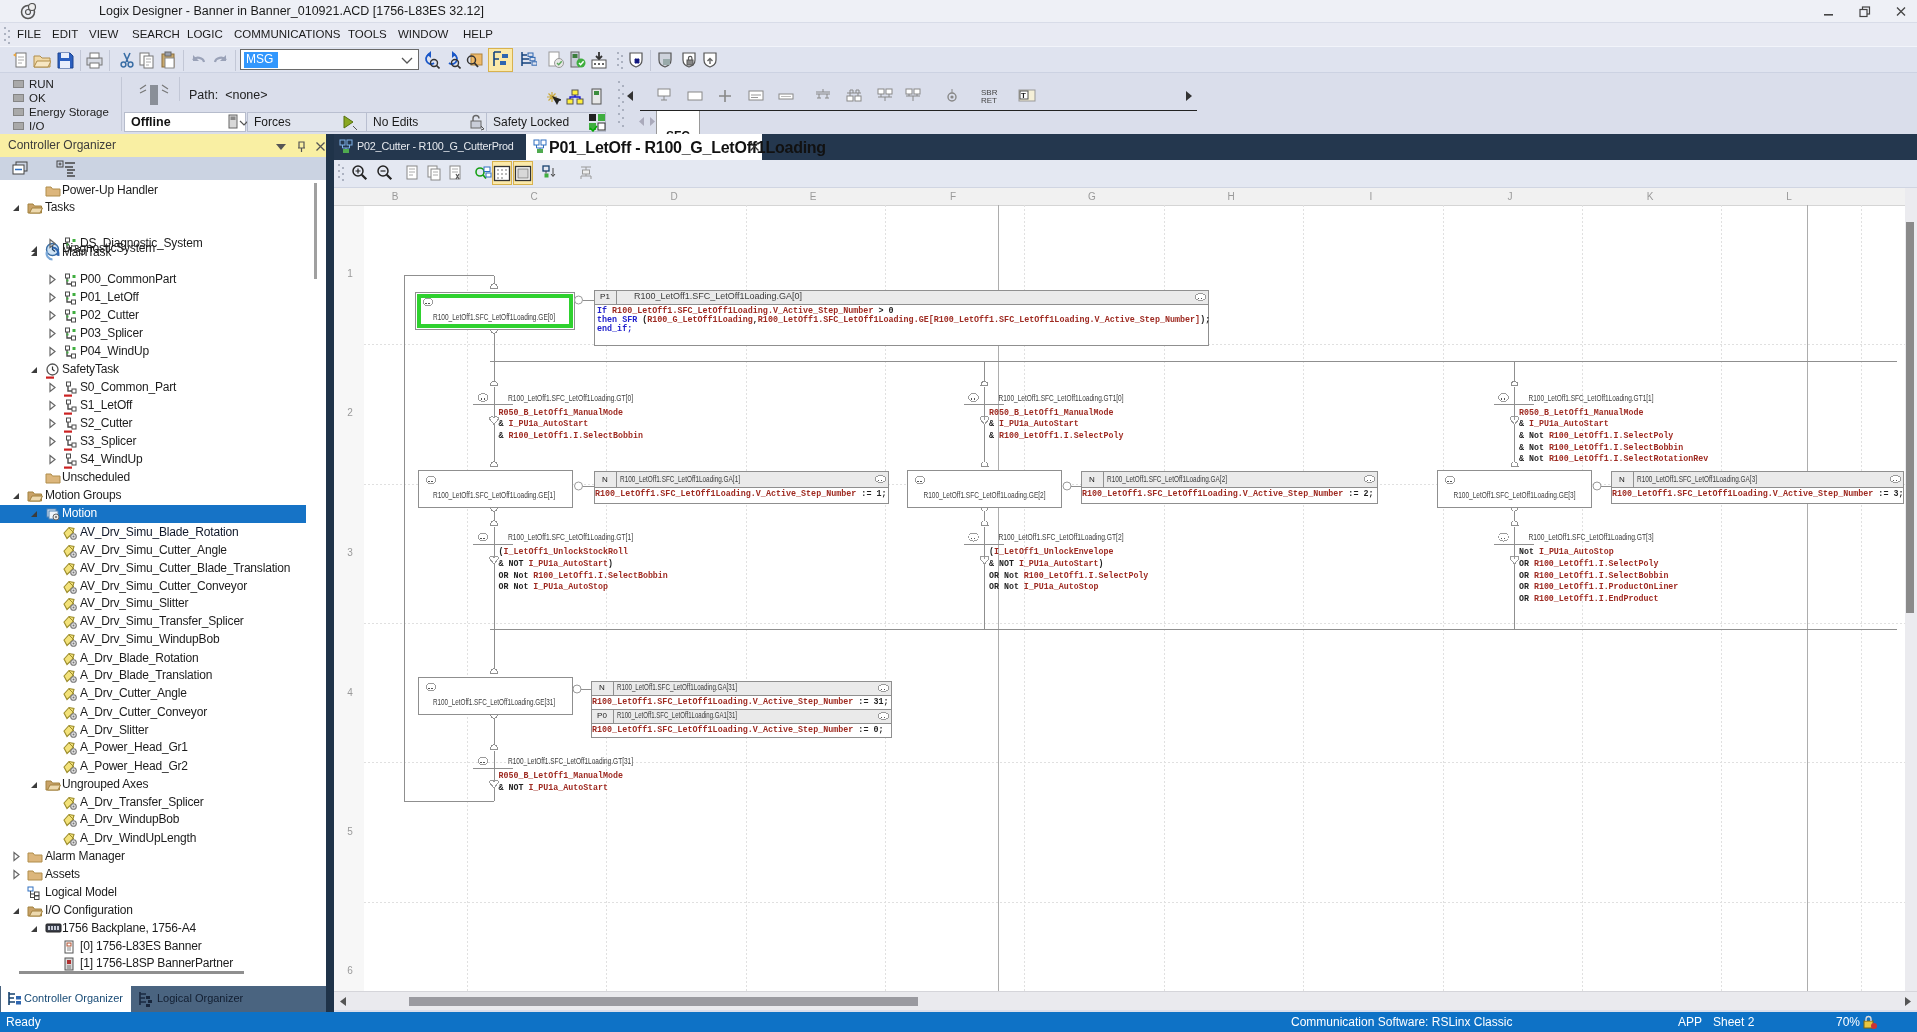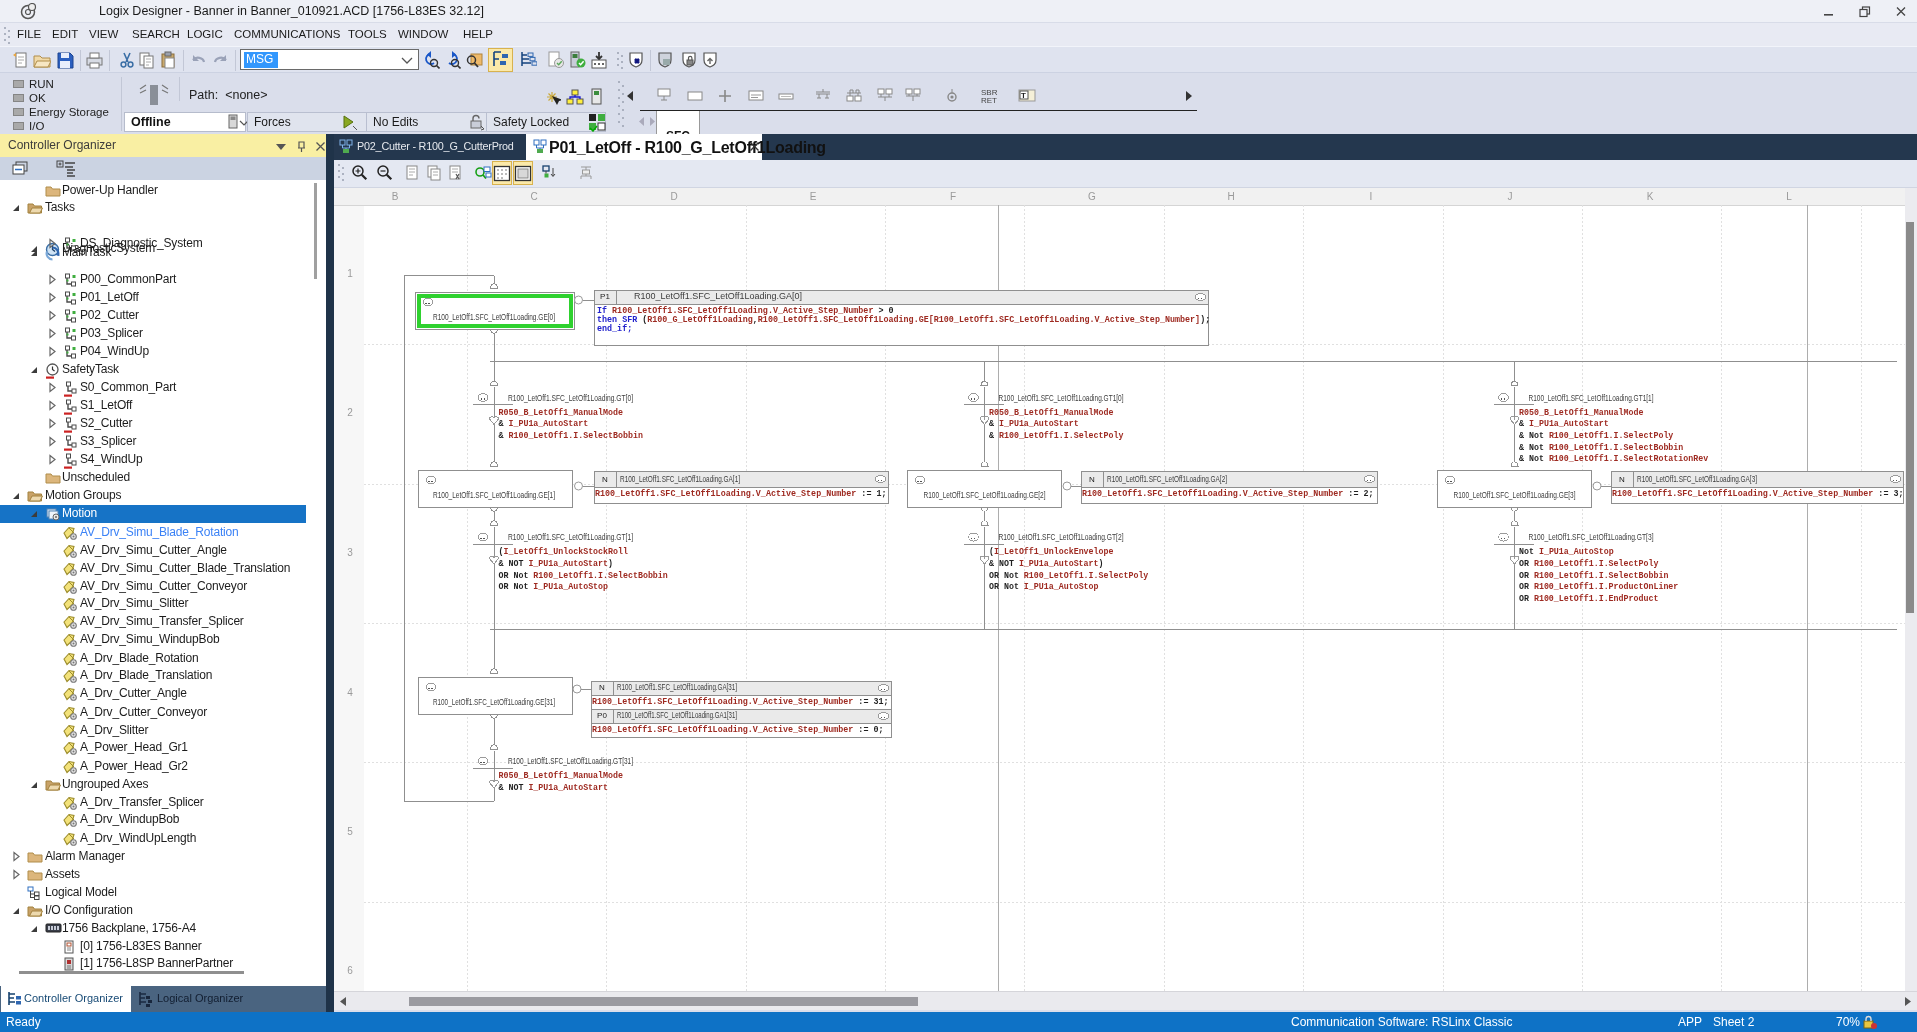--- a/index.html
+++ b/index.html
@@ -592,21 +592,21 @@
       </svg>
       <div class="tx" style="left:62px;color:#fff">Motion</div>
     </div>
     <div class="tr ab" style="top:343.9px;">
       <svg class="ico" style="left:63px;top:2px" width="15" height="14" viewBox="0 0 15 14">
         <path d="M1 7 l5 -5.5 l5 1 l-1.5 5 l-5.5 5 z" fill="#f3e27a" stroke="#9b8b2a" stroke-width="1.1"></path>
         <path d="M6 2 l5 5" stroke="#9b8b2a"></path>
         <circle cx="10.5" cy="10.5" r="2.8" fill="#e8e8e8" stroke="#777" stroke-width="1.1"></circle>
         <circle cx="10.5" cy="10.5" r="1" fill="#777"></circle>
       </svg>
-      <div class="tx" style="left:80px;color:#3b82f6">AV_Drv_Simu_Blade_Rotation</div>
+      <div class="tx" style="left:80px;color:#0f172a">AV_Drv_Simu_Blade_Rotation</div>
     </div>
     <div class="tr ab" style="top:361.8px;">
       <svg class="ico" style="left:63px;top:2px" width="15" height="14" viewBox="0 0 15 14">
         <path d="M1 7 l5 -5.5 l5 1 l-1.5 5 l-5.5 5 z" fill="#f3e27a" stroke="#9b8b2a" stroke-width="1.1"></path>
         <path d="M6 2 l5 5" stroke="#9b8b2a"></path>
         <circle cx="10.5" cy="10.5" r="2.8" fill="#e8e8e8" stroke="#777" stroke-width="1.1"></circle>
         <circle cx="10.5" cy="10.5" r="1" fill="#777"></circle>
       </svg>
       <div class="tx" style="left:80px;color:#1c1c1c">AV_Drv_Simu_Cutter_Angle</div>
     </div>

